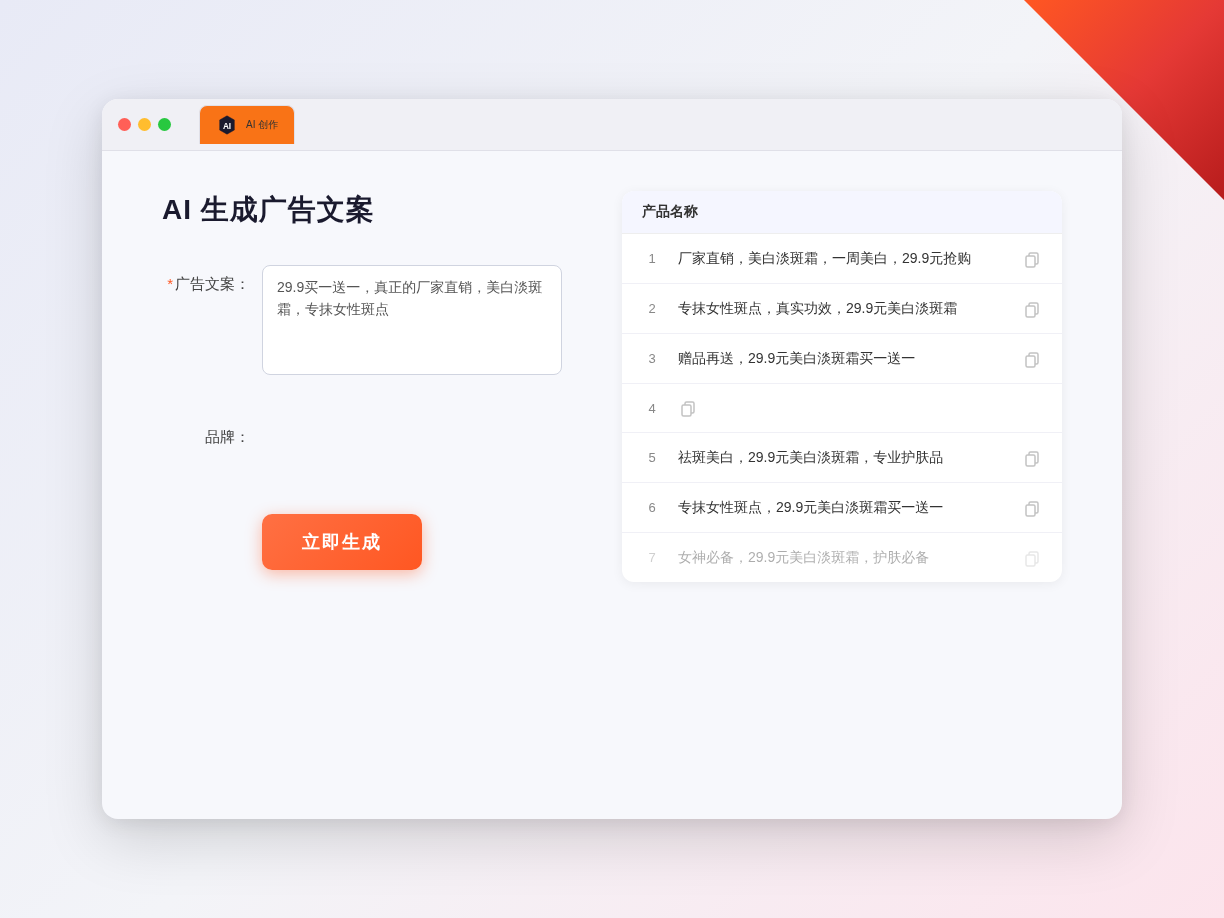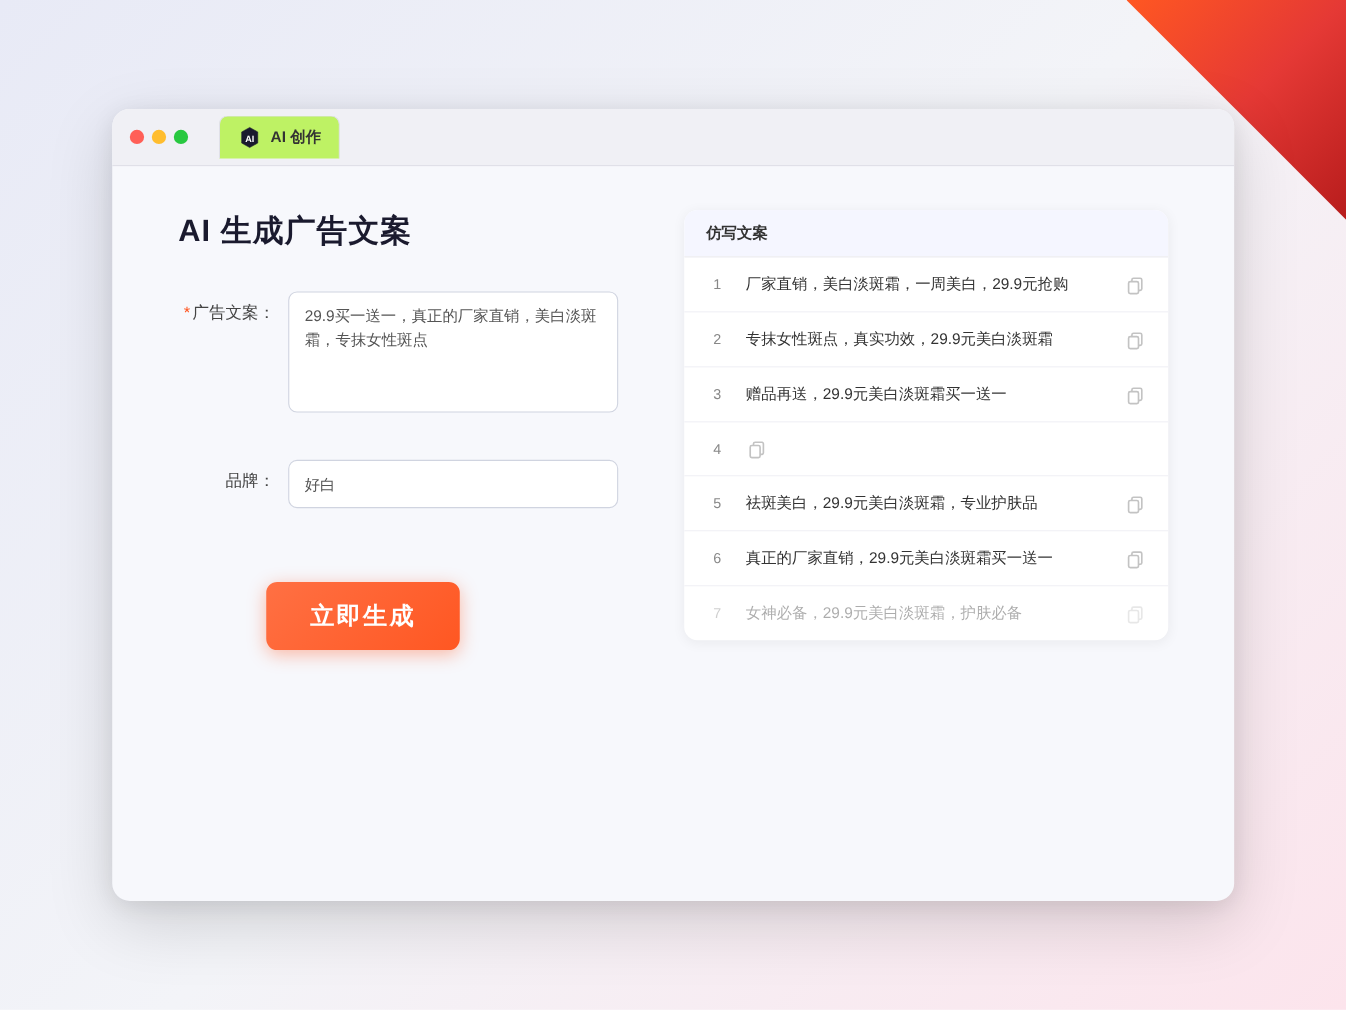--- a/index.html
+++ b/index.html
@@ -62,37 +62,37 @@
       border-radius: 50%;
     }
     .win-btn.close { background: #ff5f57; }
     .win-btn.minimize { background: #ffbd2e; }
     .win-btn.maximize { background: #28c840; }
 
     .tab {
       display: flex;
       align-items: center;
       gap: 8px;
-      background: #bef264;
+      background: #f97316;
       border-radius: 8px 8px 0 0;
       padding: 8px 16px;
       margin-left: 16px;
       border: 1px solid #e0e0e8;
       border-bottom: none;
     }
 
     .tab-icon {
       width: 22px;
       height: 22px;
     }
 
     .tab-title {
-      font-size: 14px;
+      font-size: 10px;
       color: #333;
-      font-weight: 700;
+      font-weight: 400;
     }
 
     
     .main-content {
       display: flex;
       height: calc(100% - 52px);
       padding: 40px 60px;
       gap: 60px;
     }
 
@@ -148,25 +148,25 @@
     textarea.form-input {
       height: 110px;
     }
 
     .generate-btn {
       background: linear-gradient(135deg, #ff7043, #ff5722);
       color: white;
       border: none;
       border-radius: 10px;
       padding: 16px 40px;
-      font-size: 22px;
+      font-size: 18px;
       font-weight: 600;
       cursor: pointer;
       margin-top: 24px;
-      margin-left: 80px;
+      margin-left: 100px;
       letter-spacing: 2px;
       box-shadow: 0 4px 16px rgba(255,87,34,0.4);
       text-align: center;
     }
 
     
     .right-panel {
       flex: 1;
       min-width: 0;
     }
@@ -280,31 +280,30 @@
         <textarea class="form-input" style="">29.9买一送一，真正的厂家直销，美白淡斑霜，专抹女性斑点</textarea>
       </div>
 
       
 
       
       <div class="form-group">
         <div class="form-label">
           <span>品牌：</span>
         </div>
-        <input type="text" class="form-input" value="好白" style="">
       </div>
 
       
       <button class="generate-btn">立即生成</button>
     </div>
 
     <div class="right-panel">
 
       <div class="result-table">
-        <div class="table-header">仿写文案</div>
+        <div class="table-header">产品名称</div>
 
         <div class="table-row">
           <span class="row-num">1</span>
           <span class="row-text">厂家直销，美白淡斑霜，一周美白，29.9元抢购</span>
           <svg class="copy-icon" viewBox="0 0 20 20" fill="none" xmlns="http://www.w3.org/2000/svg">
             <rect x="7" y="4" width="9" height="11" rx="1.5" stroke="#888" stroke-width="1.5"></rect>
             <rect x="4" y="7" width="9" height="11" rx="1.5" stroke="#888" stroke-width="1.5" fill="white"></rect>
           </svg>
         </div>
 
@@ -338,21 +337,21 @@
           <span class="row-num">5</span>
           <span class="row-text">祛斑美白，29.9元美白淡斑霜，专业护肤品</span>
           <svg class="copy-icon" viewBox="0 0 20 20" fill="none" xmlns="http://www.w3.org/2000/svg">
             <rect x="7" y="4" width="9" height="11" rx="1.5" stroke="#888" stroke-width="1.5"></rect>
             <rect x="4" y="7" width="9" height="11" rx="1.5" stroke="#888" stroke-width="1.5" fill="white"></rect>
           </svg>
         </div>
 
         <div class="table-row">
           <span class="row-num">6</span>
-          <span class="row-text">真正的厂家直销，29.9元美白淡斑霜买一送一</span>
+          <span class="row-text">专抹女性斑点，29.9元美白淡斑霜买一送一</span>
           <svg class="copy-icon" viewBox="0 0 20 20" fill="none" xmlns="http://www.w3.org/2000/svg">
             <rect x="7" y="4" width="9" height="11" rx="1.5" stroke="#888" stroke-width="1.5"></rect>
             <rect x="4" y="7" width="9" height="11" rx="1.5" stroke="#888" stroke-width="1.5" fill="white"></rect>
           </svg>
         </div>
 
         <div class="table-row">
           <span class="row-num">7</span>
           <span class="row-text">女神必备，29.9元美白淡斑霜，护肤必备</span>
           <svg class="copy-icon" viewBox="0 0 20 20" fill="none" xmlns="http://www.w3.org/2000/svg">

